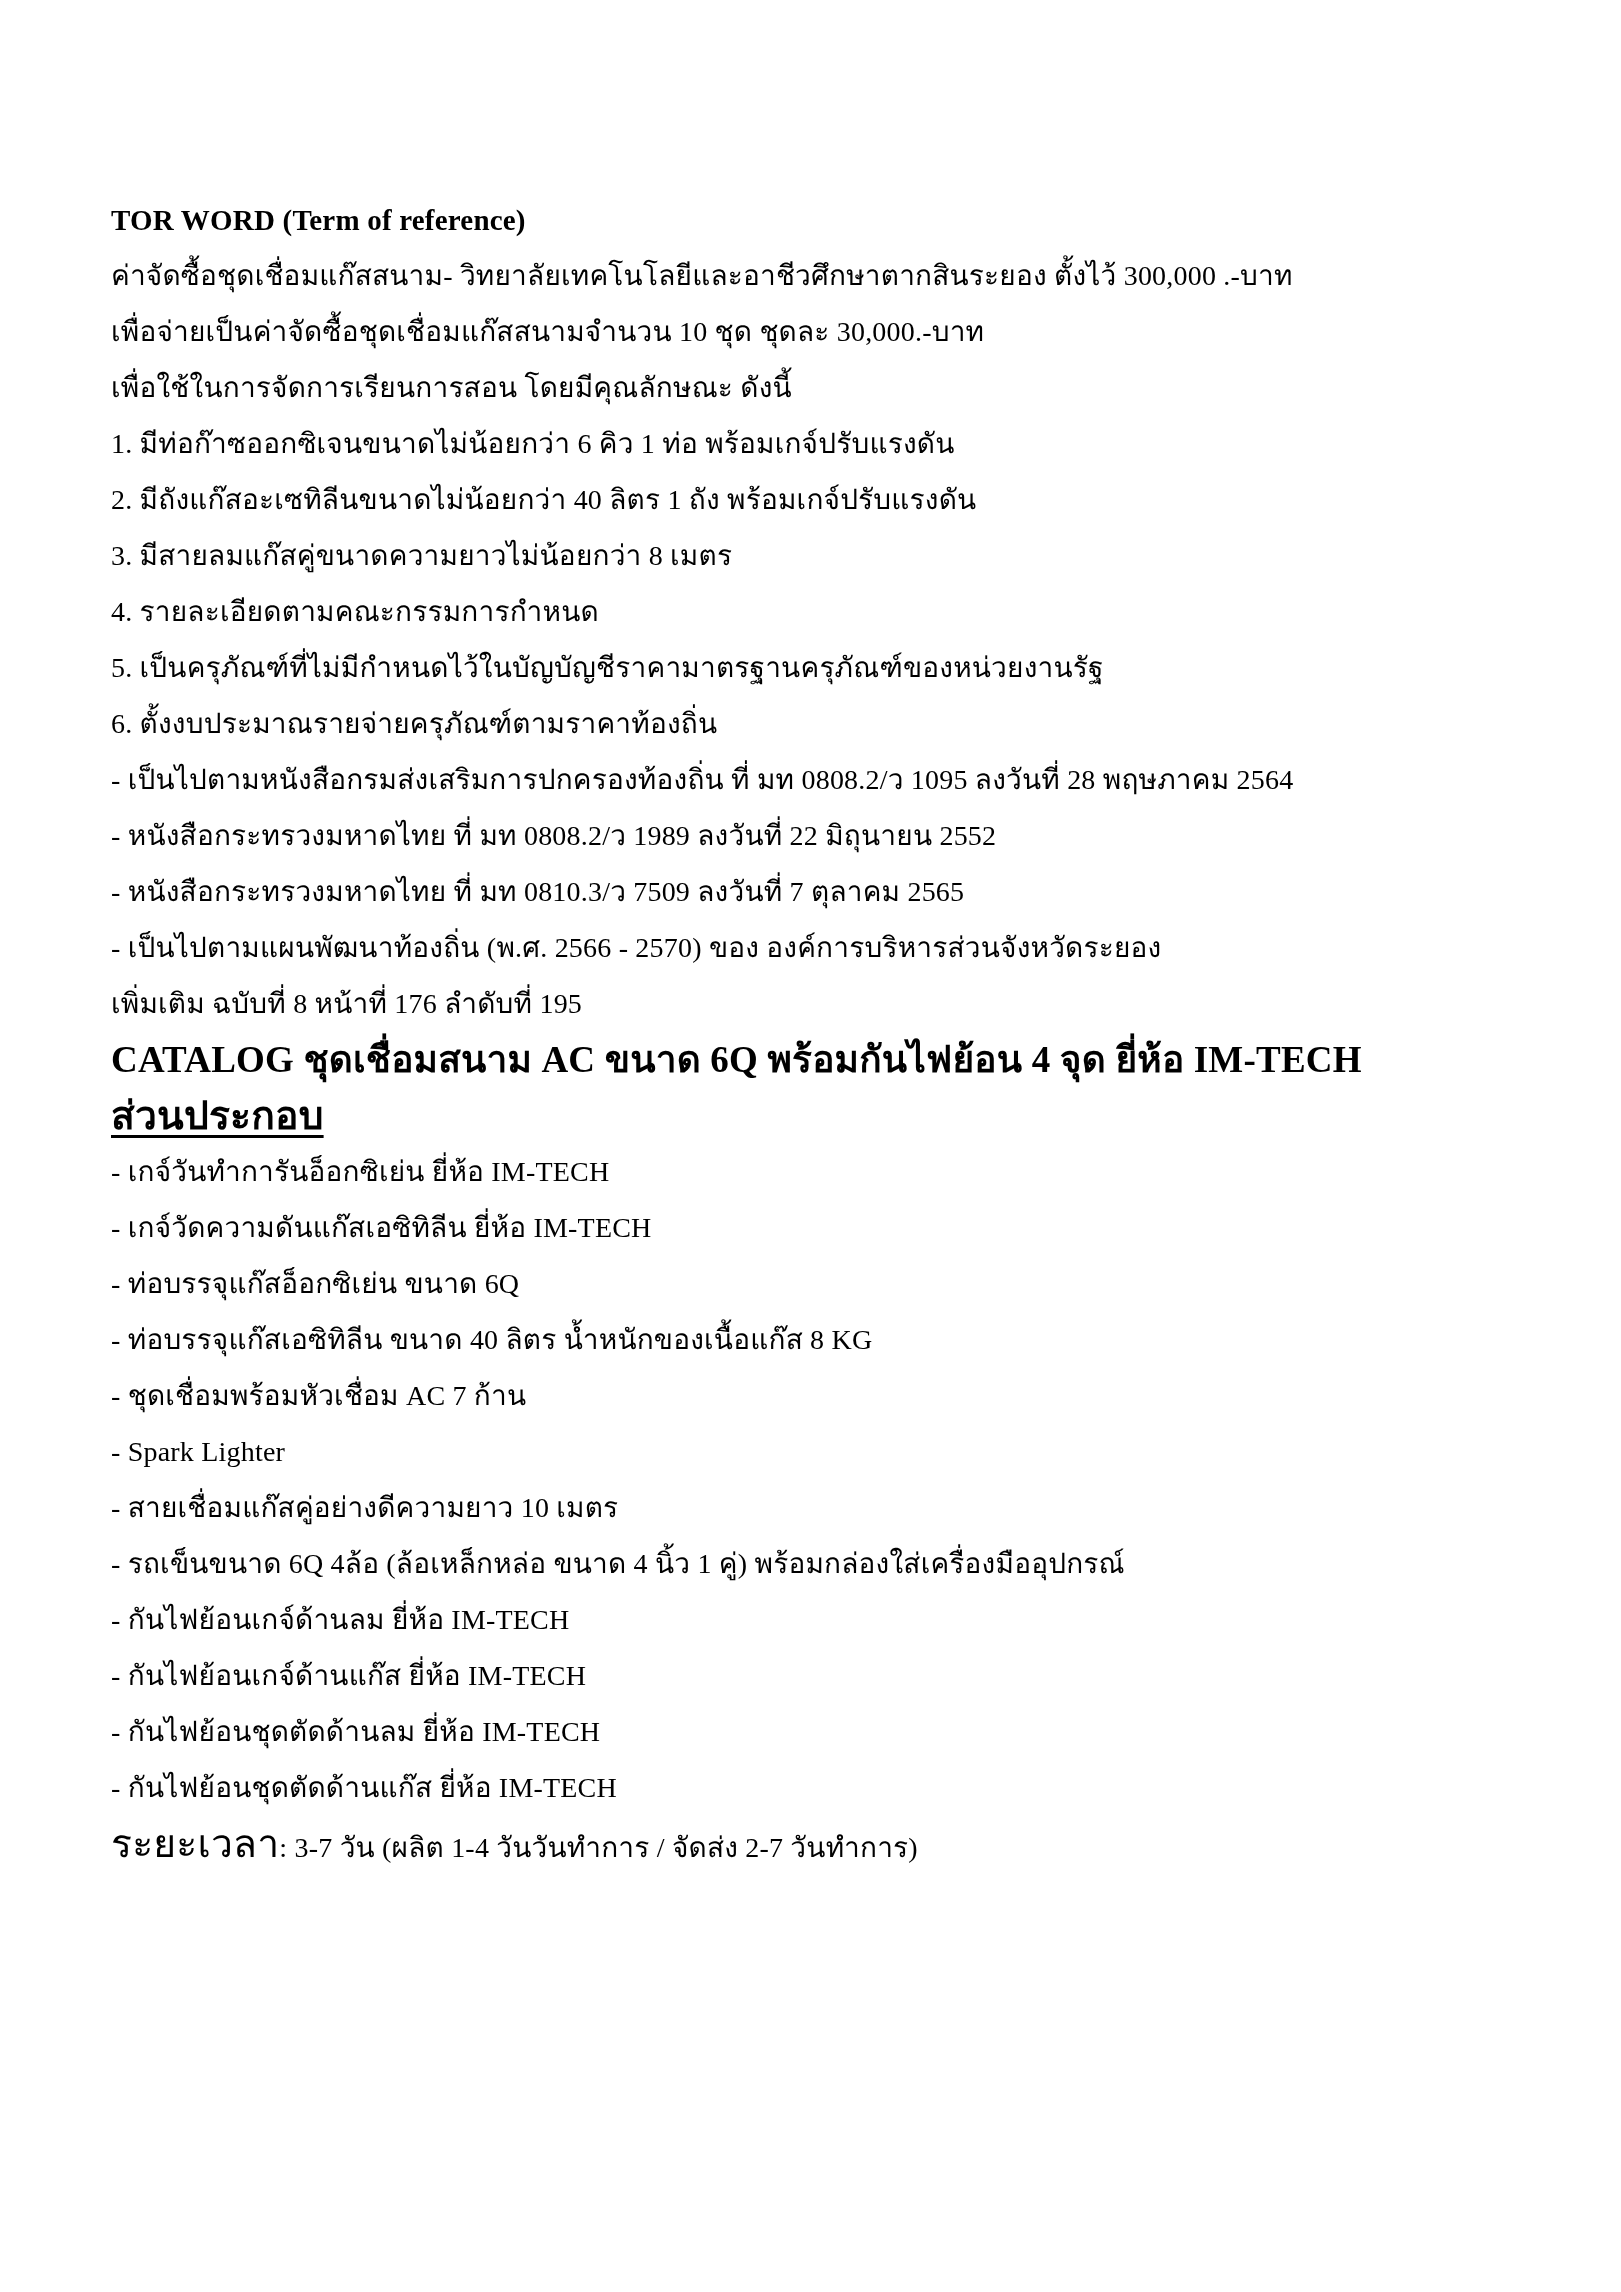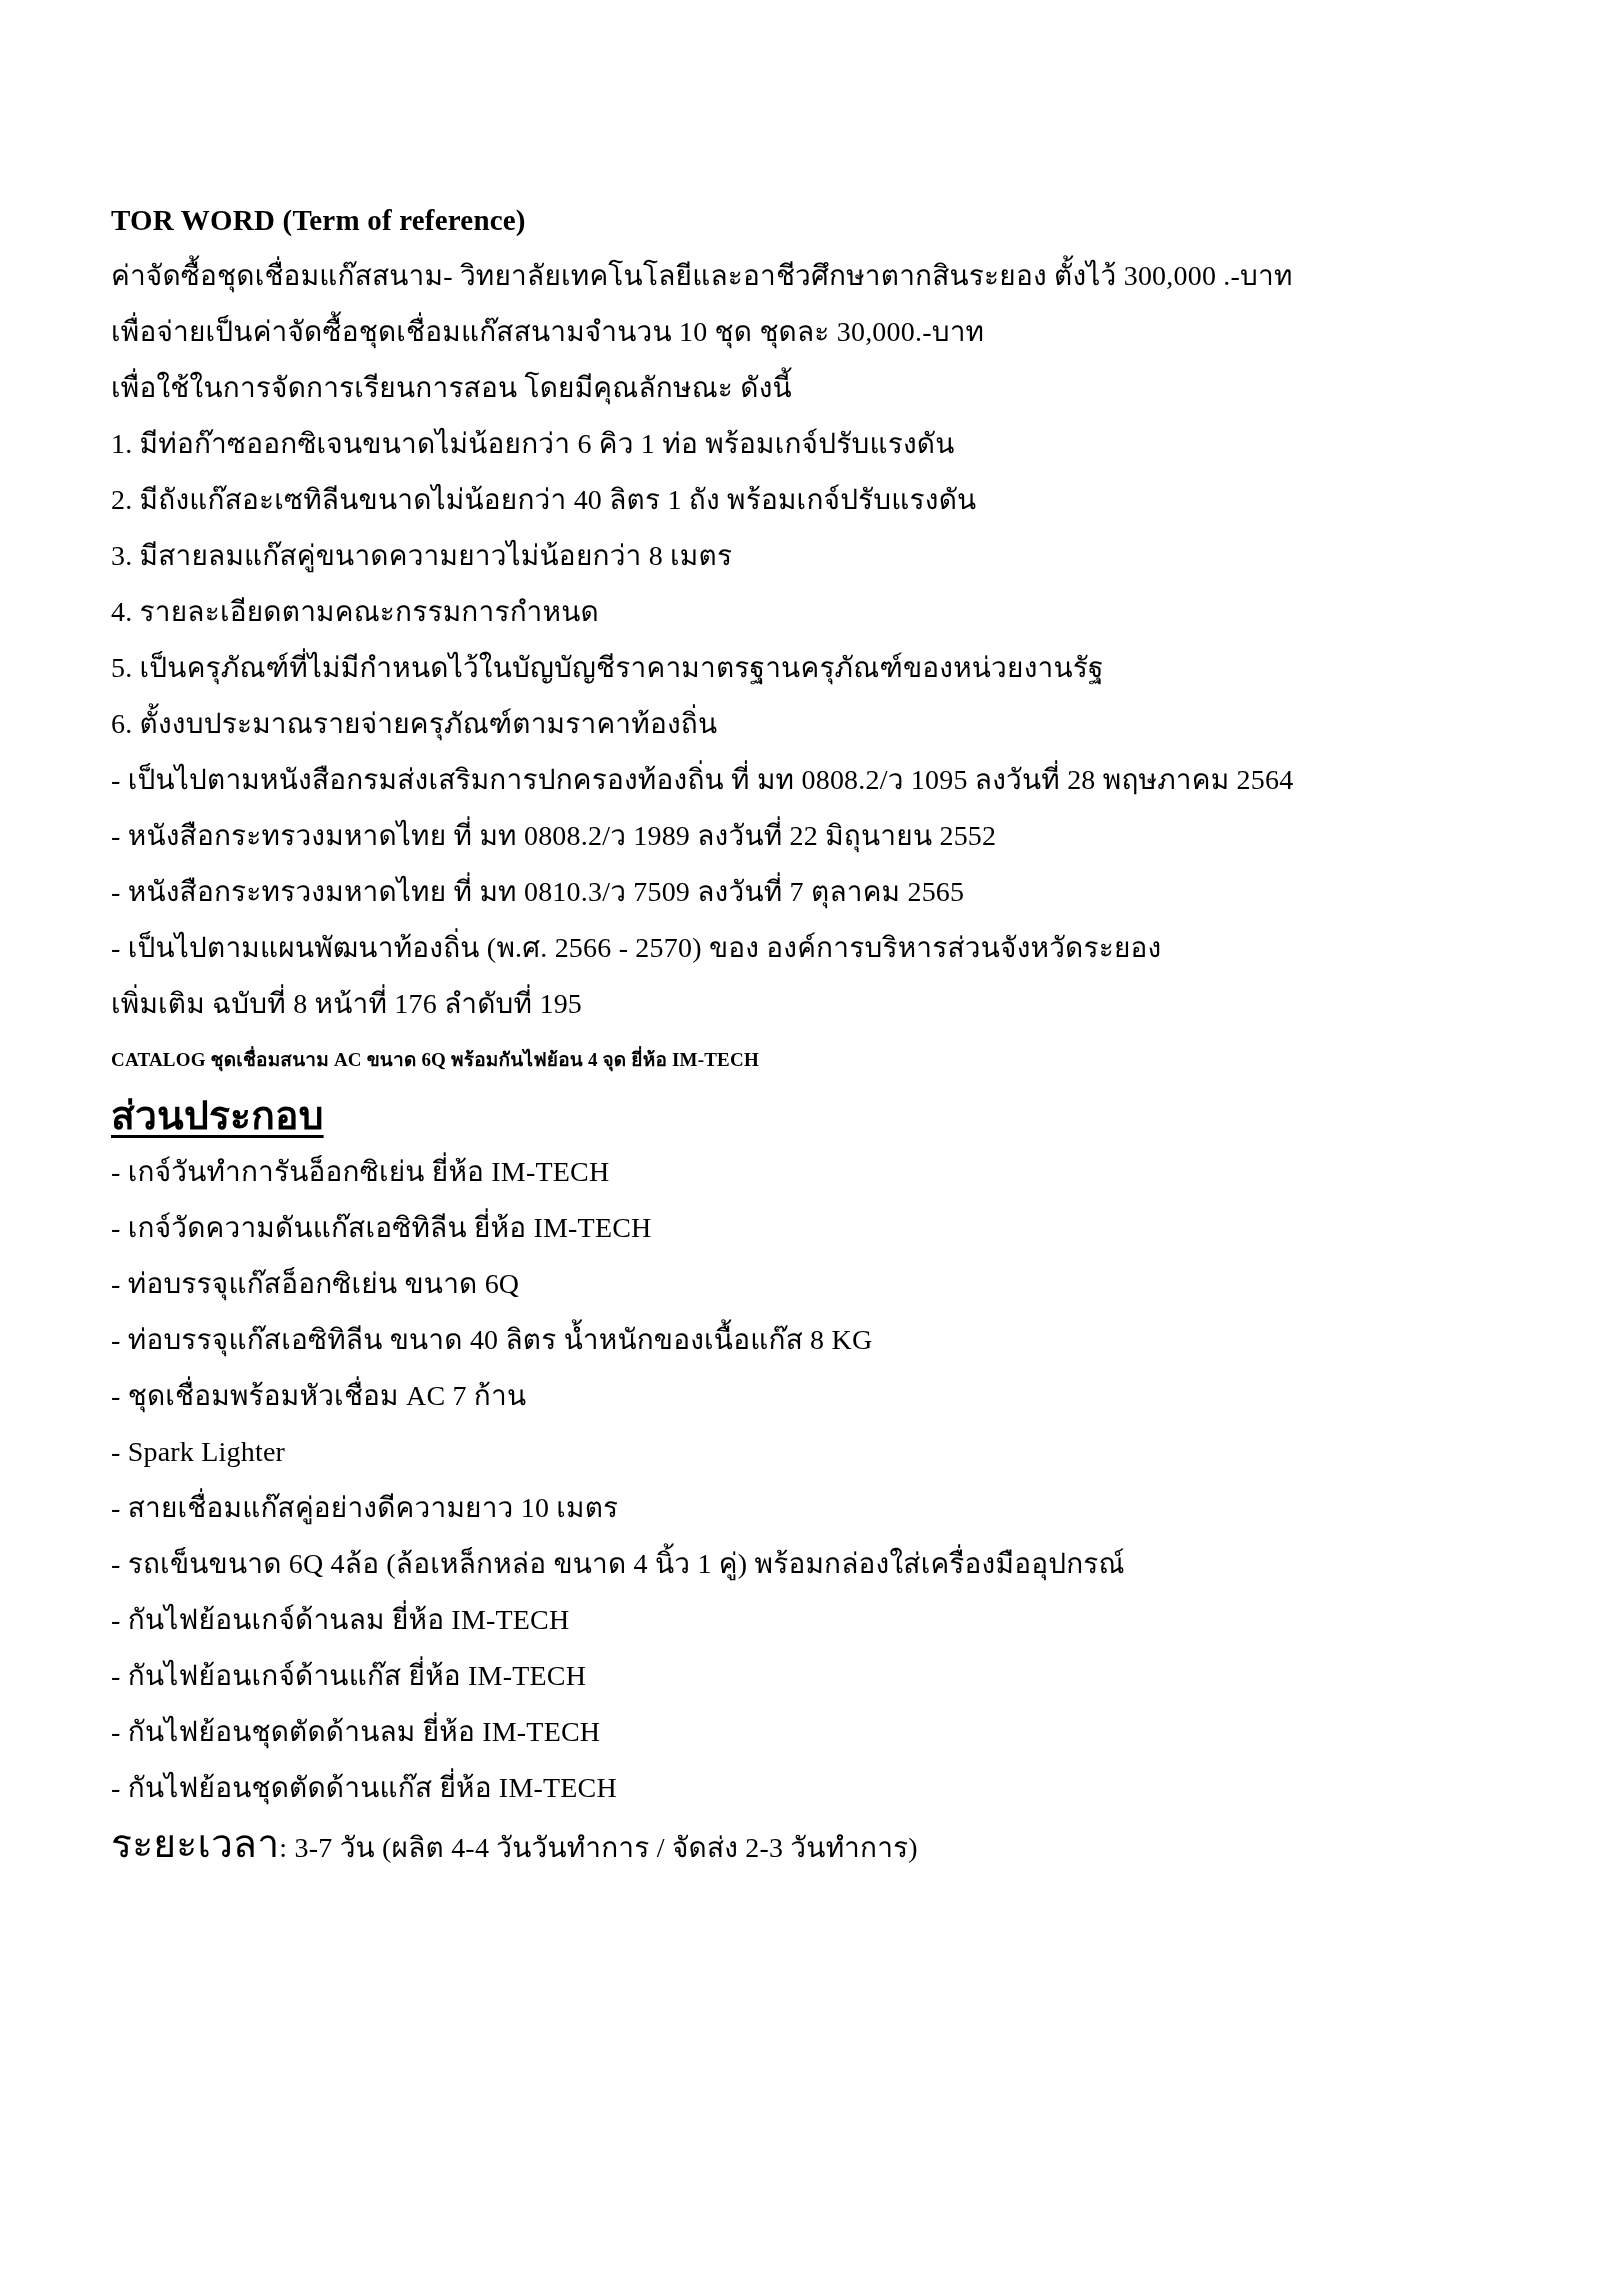--- a/index.html
+++ b/index.html
@@ -26,21 +26,21 @@
     line-height: 56px;
     white-space: pre-wrap;
     letter-spacing: 0.2px;
   }
   .line.title {
     font-weight: bold;
     font-size: 29px;
   }
   .line.bold {
     font-weight: bold;
-    font-size: 19px;
+    font-size: 37px;
   }
   .line.bold-underline {
     font-weight: bold;
     font-size: 39px;
     text-decoration: underline;
     text-underline-offset: 5.9px;
   }
   .line .bold {
     font-weight: normal;
     font-size: 39px;
@@ -73,16 +73,16 @@
       <div class="line normal">- ท่อบรรจุแก๊สอ็อกซิเย่น ขนาด 6Q</div>
       <div class="line normal">- ท่อบรรจุแก๊สเอซิทิลีน ขนาด 40 ลิตร น้ำหนักของเนื้อแก๊ส 8 KG</div>
       <div class="line normal">- ชุดเชื่อมพร้อมหัวเชื่อม AC 7 ก้าน</div>
       <div class="line normal">- Spark Lighter</div>
       <div class="line normal">- สายเชื่อมแก๊สคู่อย่างดีความยาว 10 เมตร</div>
       <div class="line normal">- รถเข็นขนาด 6Q 4ล้อ (ล้อเหล็กหล่อ ขนาด 4 นิ้ว 1 คู่) พร้อมกล่องใส่เครื่องมืออุปกรณ์</div>
       <div class="line normal">- กันไฟย้อนเกจ์ด้านลม ยี่ห้อ IM-TECH</div>
       <div class="line normal">- กันไฟย้อนเกจ์ด้านแก๊ส ยี่ห้อ IM-TECH</div>
       <div class="line normal">- กันไฟย้อนชุดตัดด้านลม ยี่ห้อ IM-TECH</div>
       <div class="line normal">- กันไฟย้อนชุดตัดด้านแก๊ส ยี่ห้อ IM-TECH</div>
-      <div class="line mixed"><span class="bold">ระยะเวลา</span><span>: 3-7 วัน (ผลิต 4-4 วันวันทำการ / จัดส่ง 2-3 วันทำการ)</span></div>
+      <div class="line mixed"><span class="bold">ระยะเวลา</span><span>: 3-7 วัน (ผลิต 1-4 วันวันทำการ / จัดส่ง 2-7 วันทำการ)</span></div>
     </div>
 </div>
 
 
 </body></html>

